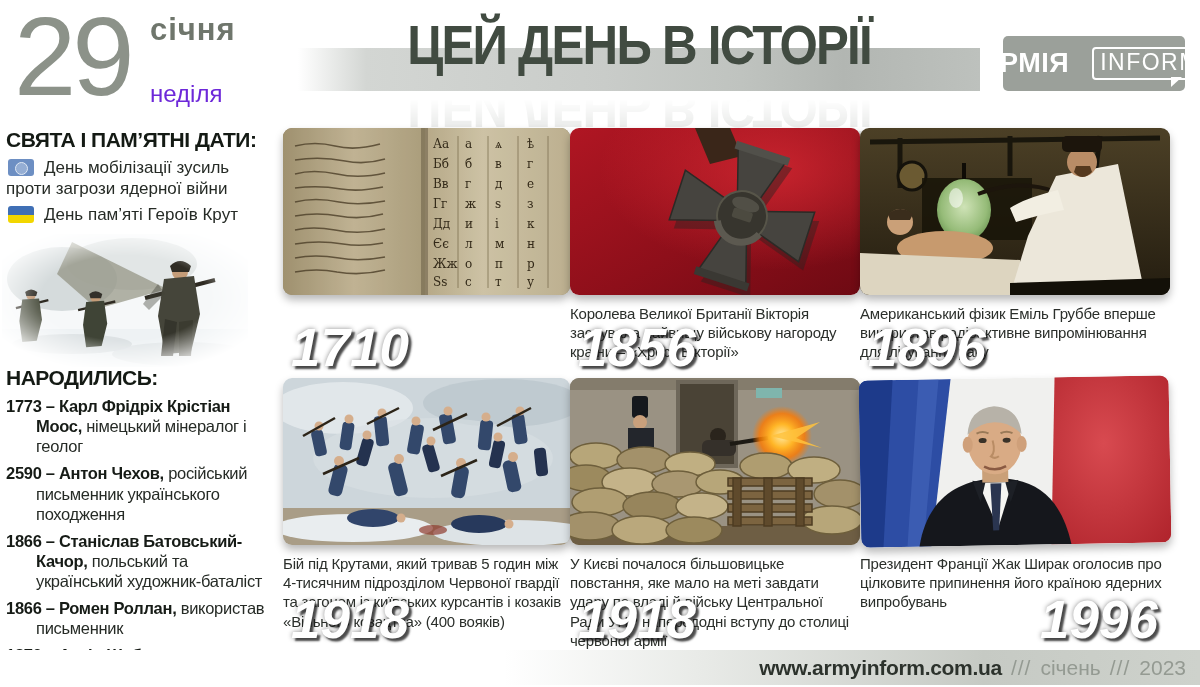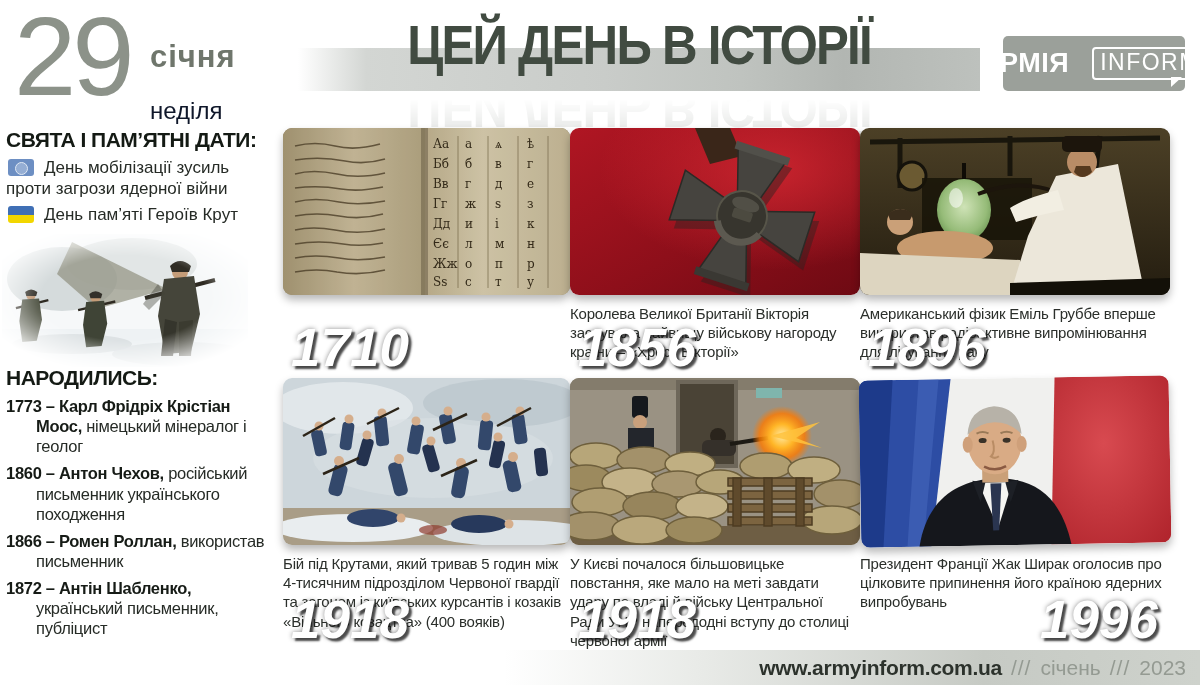--- a/index.html
+++ b/index.html
@@ -9,25 +9,25 @@
     font-family:"Liberation Sans", sans-serif; color:#242924;
   }
 
   
   .date-day {
     position:absolute; left:14px; top:-8px;
     font-size:112px; font-weight:400; color:#8c9289; letter-spacing:-4px;
   }
   .date-month {
     position:absolute; left:150px; top:12px;
-    font-size:31px; font-weight:bold; color:#6f766c; letter-spacing:1px;margin-top:27px;
+    font-size:31px; font-weight:bold; color:#6f766c; letter-spacing:1px;
   }
   .date-weekday {
-    position:absolute; left:150px; top:97px;
-    font-size:24px; color:#0f172a;
+    position:absolute; left:150px; top:80px;
+    font-size:24px; color:#6d28d9;
   }
   .title-wrap { position:absolute; left:298px; top:0; width:682px; height:135px; }
   .title-band {
     position:absolute; left:0; top:48px; width:100%; height:43px;
     background:linear-gradient(90deg, rgba(208,211,208,0) 0%, #d3d6d3 10%,
       #c9ccc9 45%, #bfc3bf 65%, #b2b6b2 80%, #bdc1bd 100%);
   }
   .main-title, .main-title-reflection {
     position:absolute; left:0; top:12px; width:100%; text-align:center;
     font-size:56px; font-weight:bold; color:#414b41; letter-spacing:-2px;
@@ -184,21 +184,22 @@
         <path d="M-3,13 L26,11 L31,48 L22,84 L-3,86 L-8,50 Z" fill="#3f4436"></path>
       </g>
     </svg>
   </div>
 </div>
 
 <div class="born-section">
   <div class="born-heading">НАРОДИЛИСЬ:</div>
   <ul class="born-list">
     <li class="born-item"><b>1773 –</b> <b>Карл Фрідріх Крістіан Моос,</b> <span>німецький мінералог і геолог</span></li>
-    <li class="born-item"><b>1860 –</b> <b>Антон Чехов,</b> <span>російський письменник українського походження</span></li>
+    <li class="born-item"><b>2590 –</b> <b>Антон Чехов,</b> <span>російський письменник українського походження</span></li>
+    <li class="born-item"><b>1866 –</b> <b>Станіслав Батовський-Качор,</b> <span>польський та український художник-баталіст</span></li>
     <li class="born-item"><b>1866 –</b> <b>Ромен Роллан,</b> <span>використав письменник</span></li>
     <li class="born-item"><b>1872 –</b> <b>Антін Шабленко,</b> <span>український письменник, публіцист</span></li>
   </ul>
 </div>
 
 <div class="events-grid">
 
   <div class="event-card card-1">
     <div class="event-image">
       <svg viewBox="0 0 287 167" preserveAspectRatio="none" aria-hidden="true">

